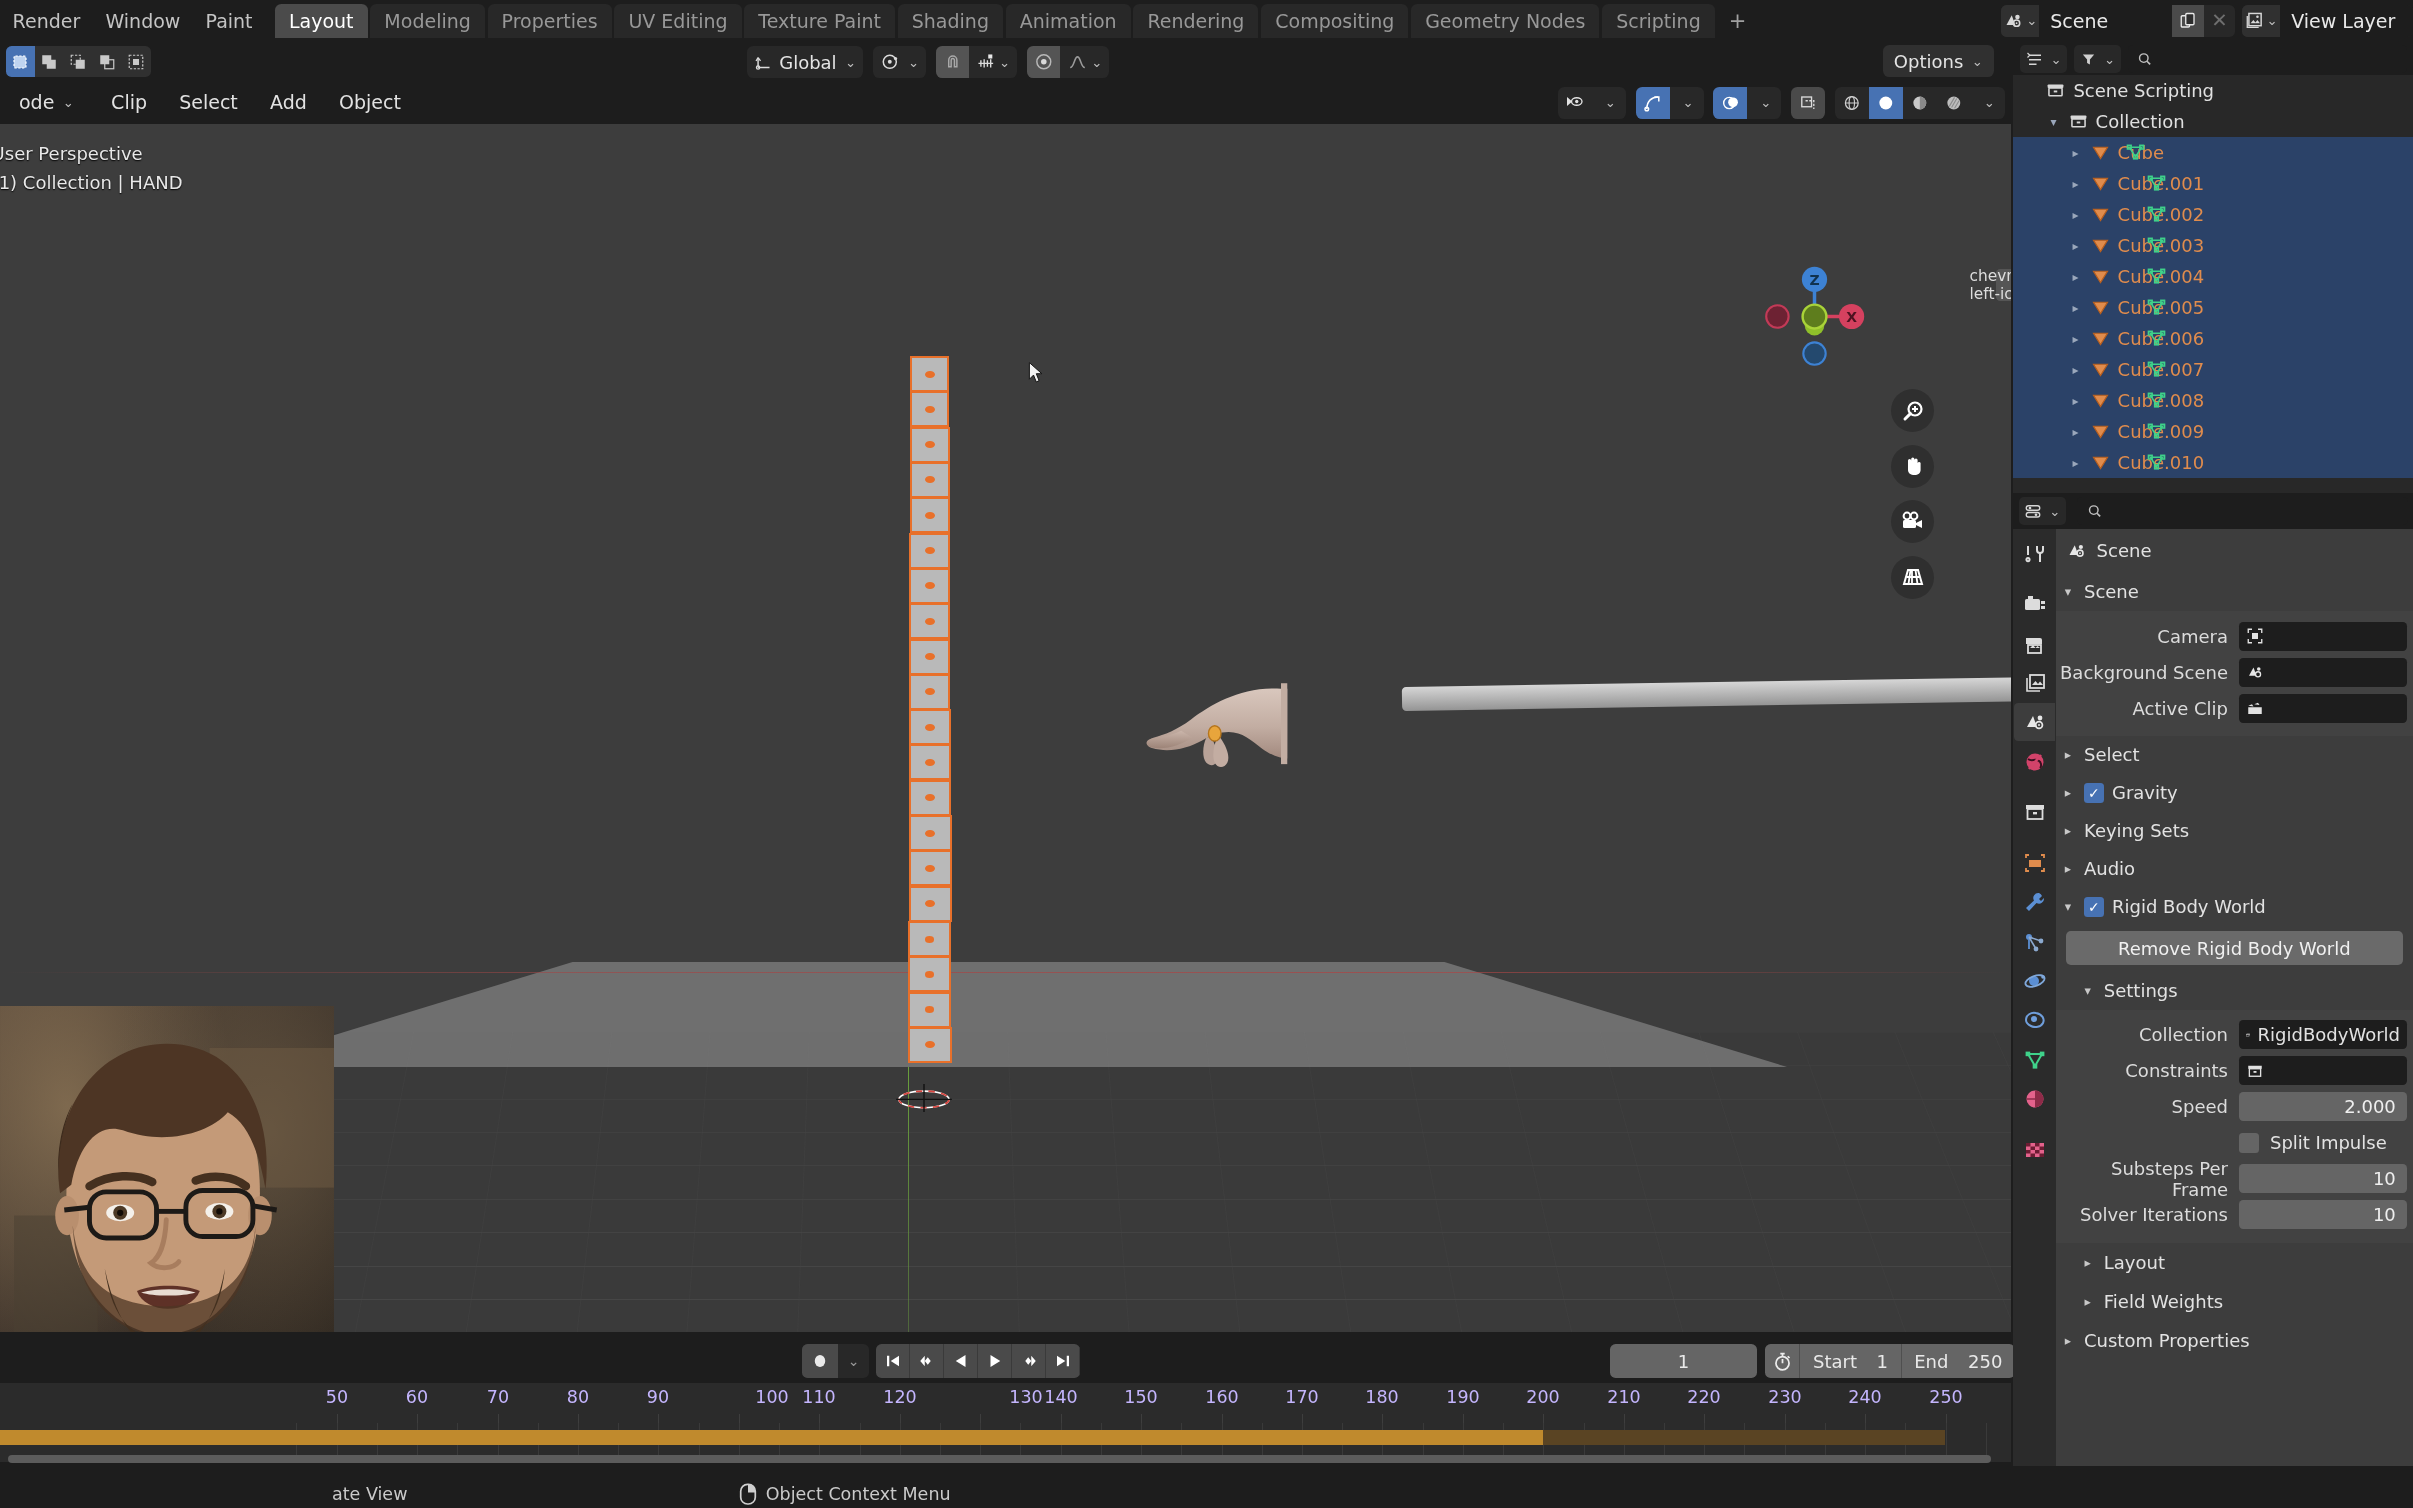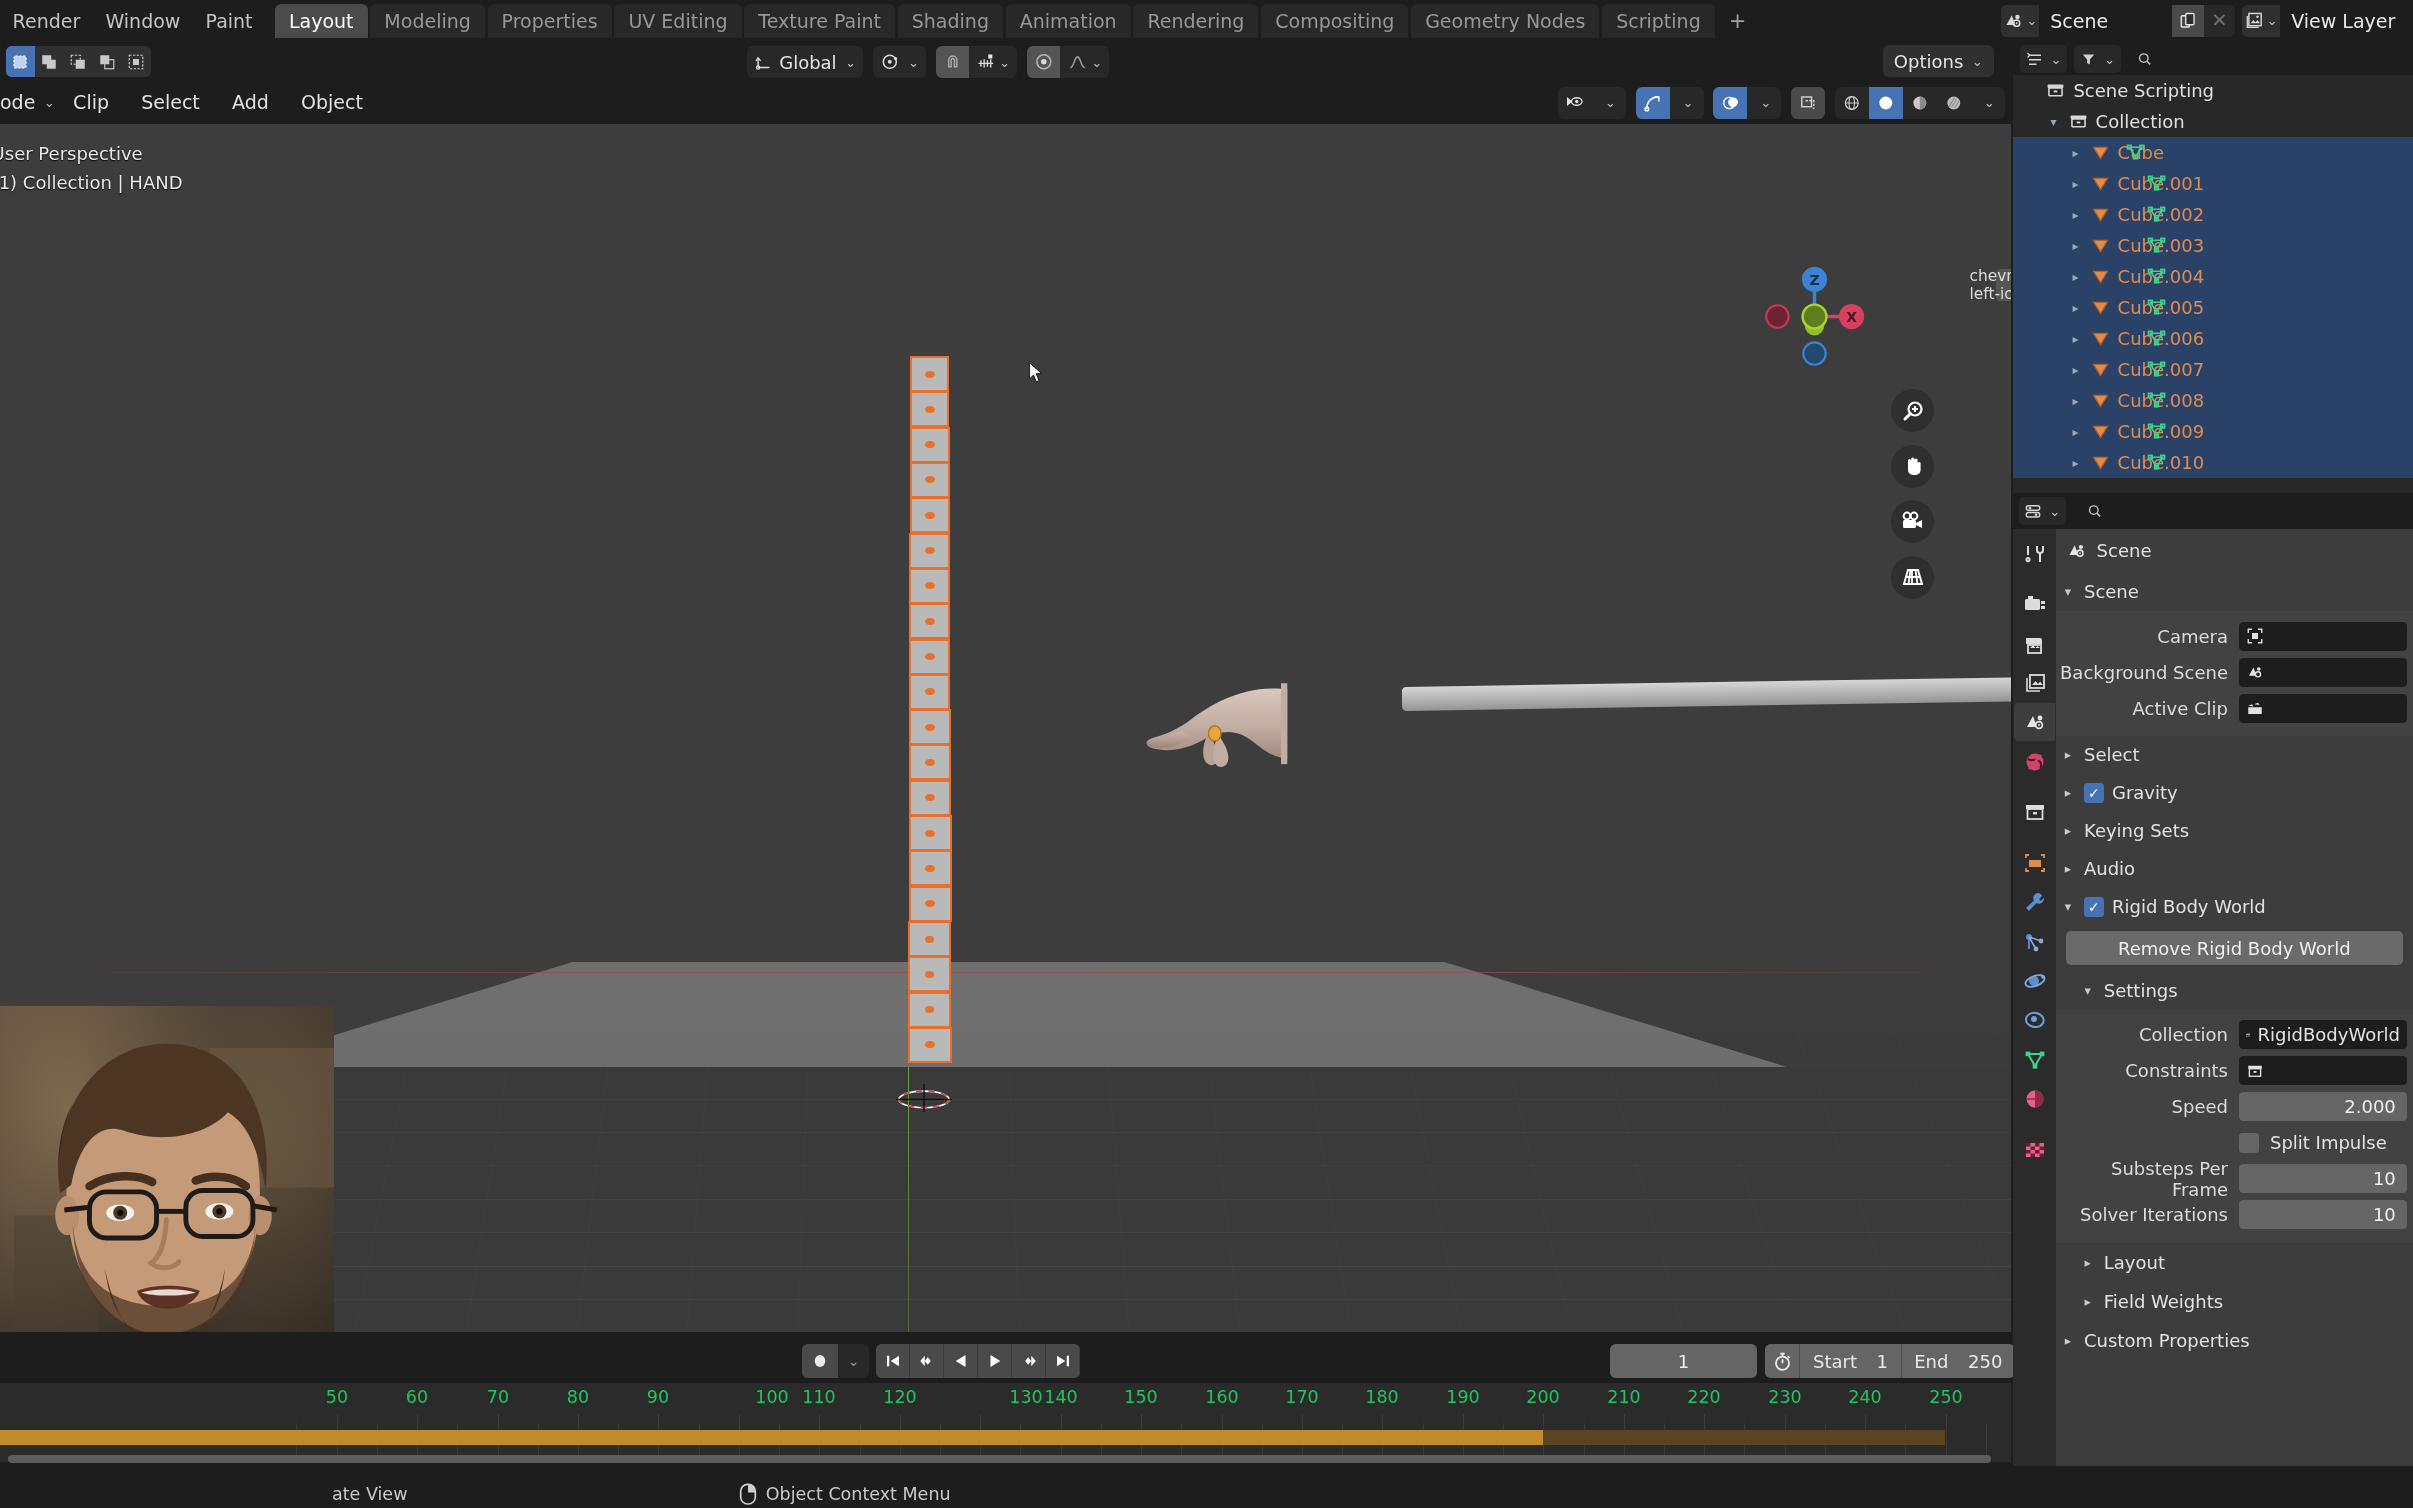--- a/index.html
+++ b/index.html
@@ -35,21 +35,21 @@
   .hdr-pill { display:flex; align-items:center; height:32px; background:#282828; border-radius:6.3px; padding:0 7px; gap:5.6px; }
   .hdr-pill .lbl { color:#e4e4e4; font-size:18px; }
   .seg { display:flex; height:32px; background:#282828; border-radius:6.3px; overflow:hidden; }
   .seg > div { display:flex; align-items:center; justify-content:center; padding:0 7px; min-width:31px; }
   .seg .on { background:#545454; }
   #optionsBtn { position:absolute; right:419px; top:45px; height:32px; background:#303030; border-radius:6.3px;
     display:flex; align-items:center; padding:0 11.2px; gap:5.6px; color:#e4e4e4; font-size:18px; }
 
   #vpHeaderRow2 { position:absolute; left:0; top:82px; width:2011px; height:42px; background:#1d1d1d; }
   #vpMenus { position:absolute; left:0px; top:85px; display:flex; align-items:center; gap:4.2px; height:35px; }
-  .vp-mode { background:#1d1d1d; color:#e4e4e4; font-size:19px; padding:0 0; height:35px; line-height:35px;
+  .vp-mode { background:#1d1d1d; color:#e4e4e4; font-size:19px; padding:0 19px; height:35px; line-height:35px;
      display:flex; align-items:center; gap:5.6px;}
   .vp-menu { color:#e2e2e2; font-size:19px; padding:0 14px; height:35px; line-height:35px; border-radius:5.6px; }
   #vpShade { position:absolute; right:408px; top:85px; display:flex; align-items:center; gap:9.8px; height:35px; }
   .sh-seg { display:flex; height:32px; background:#282828; border-radius:6.3px; overflow:hidden; }
   .sh-seg > div { display:flex; align-items:center; justify-content:center; min-width:34px; padding:0 5.6px; }
   .sh-seg .on { background:#4772b3; }
   .sh-seg .onl { background:#4a4a4a; }
 
   
   #viewport { position:absolute; left:0; top:124px; width:2011px; height:1208px;
@@ -105,21 +105,21 @@
   .tp-btn { width:34px; height:34px; display:flex; align-items:center; justify-content:center;
      border-right:0.7px solid #3a3a3a; }
   #tlFrameFields { position:absolute; right:398px; top:1344px; display:flex; align-items:center; gap:8.4px; }
   .frm-cur { width:147px; height:34px; background:#656565; border-radius:5.6px; color:#e9e9e9;
      font-size:18px; display:flex; align-items:center; justify-content:center; }
   .frm-range { display:flex; height:34px; background:#656565; border-radius:5.6px; overflow:hidden; align-items:center; }
   .frm-range .ic { width:34px; display:flex; align-items:center; justify-content:center; }
   .frm-cell { display:flex; align-items:center; gap:19.6px; padding:0 12.6px; height:34px; color:#e9e9e9; font-size:18px;
      border-left:0.7px solid #4f4f4f; }
   #tlRuler { position:absolute; left:0; top:1383px; width:2011px; height:41px; background:#2b2b2b; }
-  .tick-lbl { position:absolute; top:3.5px; color:#22c55e; font-size:17.5px; transform:translateX(-50%); }
+  .tick-lbl { position:absolute; top:3.5px; color:#c4b5fd; font-size:17.5px; transform:translateX(-50%); }
   .tick { position:absolute; top:31px; width:0.7px; height:9.8px; background:#3e3e3e; }
   #tlBody { position:absolute; left:0; top:1423px; width:2011px; height:39px; background:#2b2b2b; }
   #tlBand { position:absolute; left:0px; top:1430px; height:15.4px; background:#c08a2d; }
   #tlBand2 { position:absolute; height:15.4px; background:#5a4423; }
   #tlScrollbar { position:absolute; left:8.4px; top:1455px; height:8.4px; background:#5c5c5c; border-radius:4.2px; }
   #tlRightArrow { position:absolute; right:2.8px; top:1412px; color:#cfcfcf; font-size:17px; }
 
   
   #outliner { position:absolute; left:2013px; top:75px; width:401px; height:418px; background:#282828; }
   #outHeader { position:absolute; left:2013px; top:42px; width:401px; height:34px; background:#1d1d1d;

